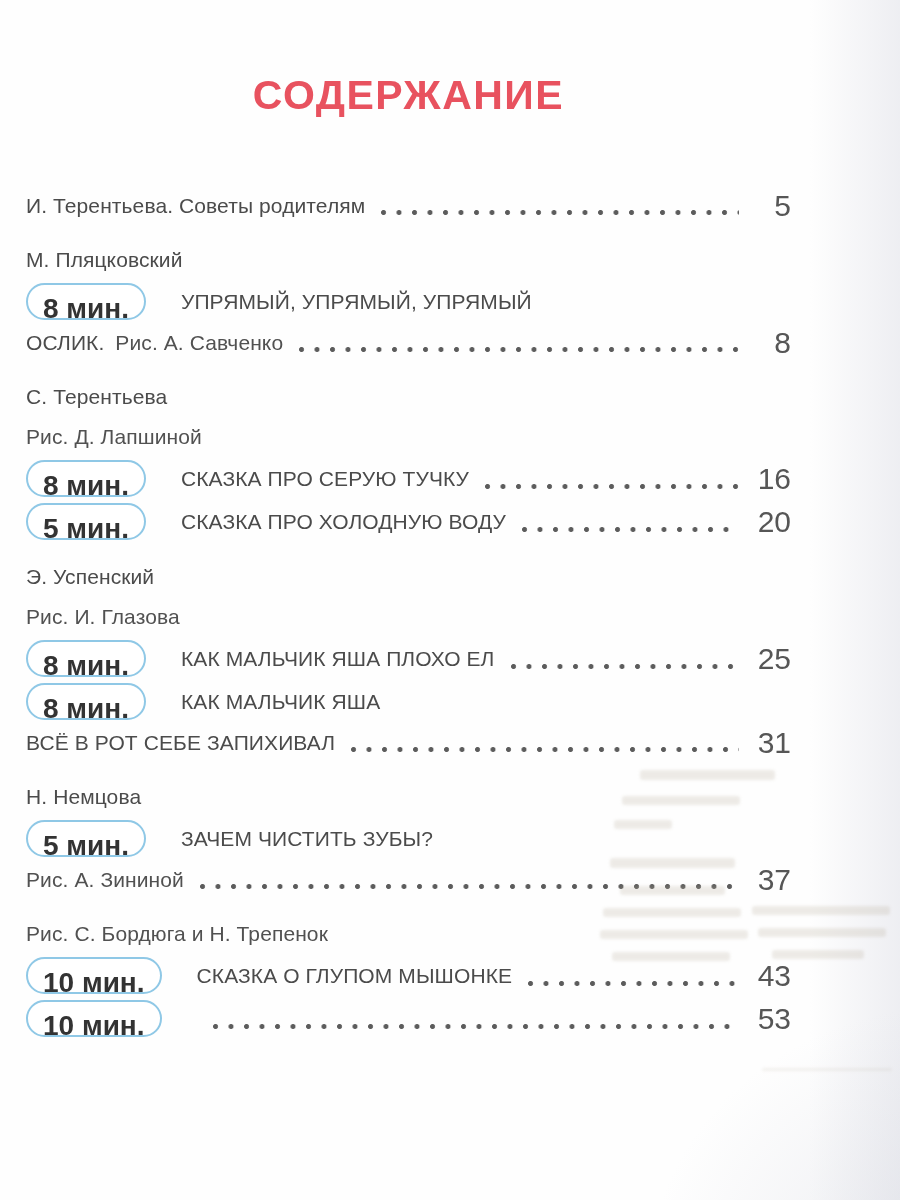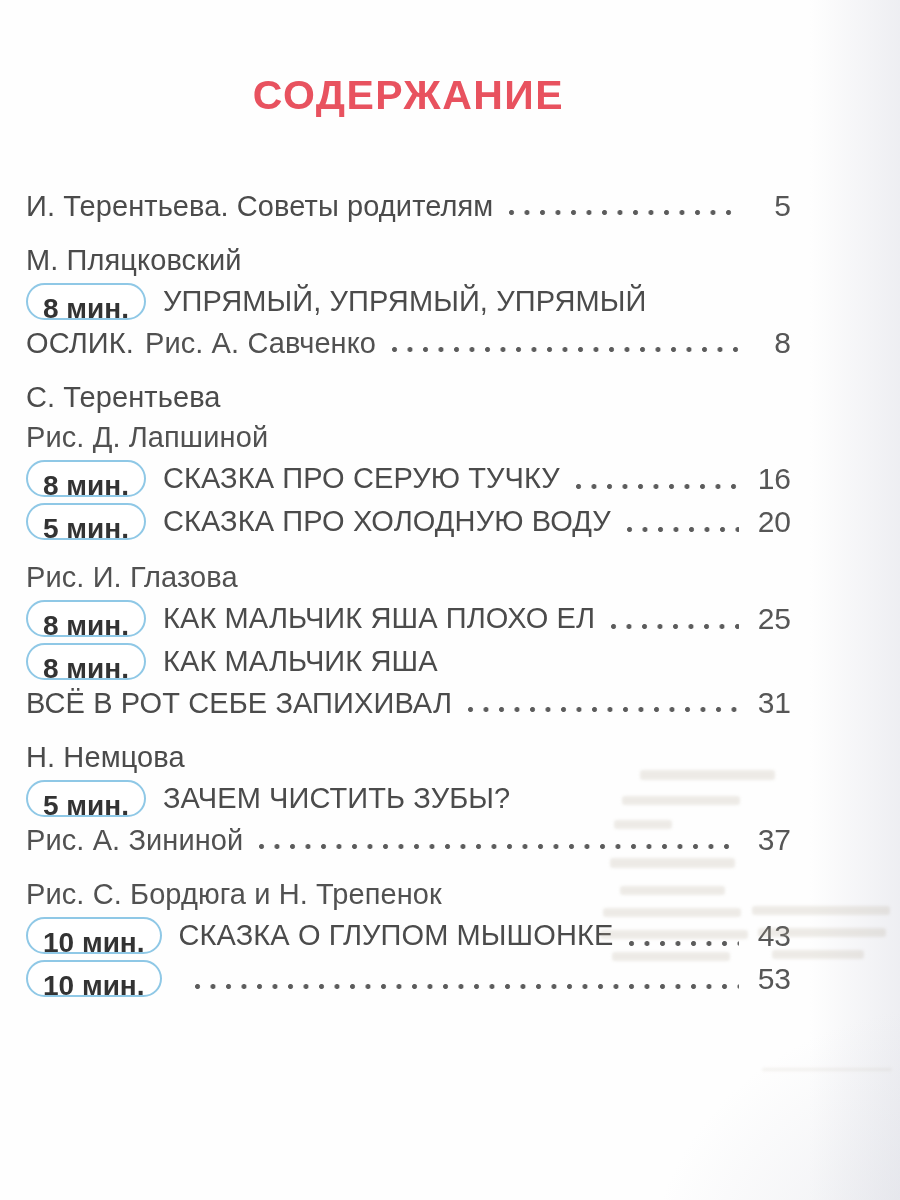--- a/index.html
+++ b/index.html
@@ -52,34 +52,34 @@
     color: var(--red);
   }
   .section { margin-bottom: 14px; }
   .row {
     display: flex;
     align-items: center;
     min-height: 40px;
   }
   .row.badge-row { min-height: 43px; }
   .t {
-    font-size: 29px;
+    font-size: 21px;
     color: var(--ink);
     white-space: nowrap;
     letter-spacing: 0.1px;
   }
   .t.it { color: #515151; }
   .t + .t { margin-left: 11px; }
   .badge {
     display: inline-flex;
     align-items: center;
     justify-content: center;
     height: 37px;
     padding: 16px 15px 2px 15px;
-    margin-right: 17px;
+    margin-right: 35px;
     border: 2.5px solid var(--blue);
     border-radius: 19px;
     background: #ffffff;
     font-size: 28px;
     font-weight: bold;
     color: #333333;
     white-space: nowrap;
     flex: 0 0 auto;
   }
   .leader {
@@ -158,20 +158,23 @@
       </div>
       <div class="row badge-row">
         <span class="badge">5 мин.</span>
         <span class="t">СКАЗКА ПРО ХОЛОДНУЮ ВОДУ</span>
         <span class="leader"></span>
         <span class="pg">20</span>
       </div>
     </div>
 
     <div class="section">
+      <div class="row">
+        <span class="t">Э. Успенский</span>
+      </div>
       <div class="row">
         <span class="t it">Рис. И. Глазова</span>
       </div>
       <div class="row badge-row">
         <span class="badge">8 мин.</span>
         <span class="t">КАК МАЛЬЧИК ЯША ПЛОХО ЕЛ</span>
         <span class="leader"></span>
         <span class="pg">25</span>
       </div>
       <div class="row badge-row">

